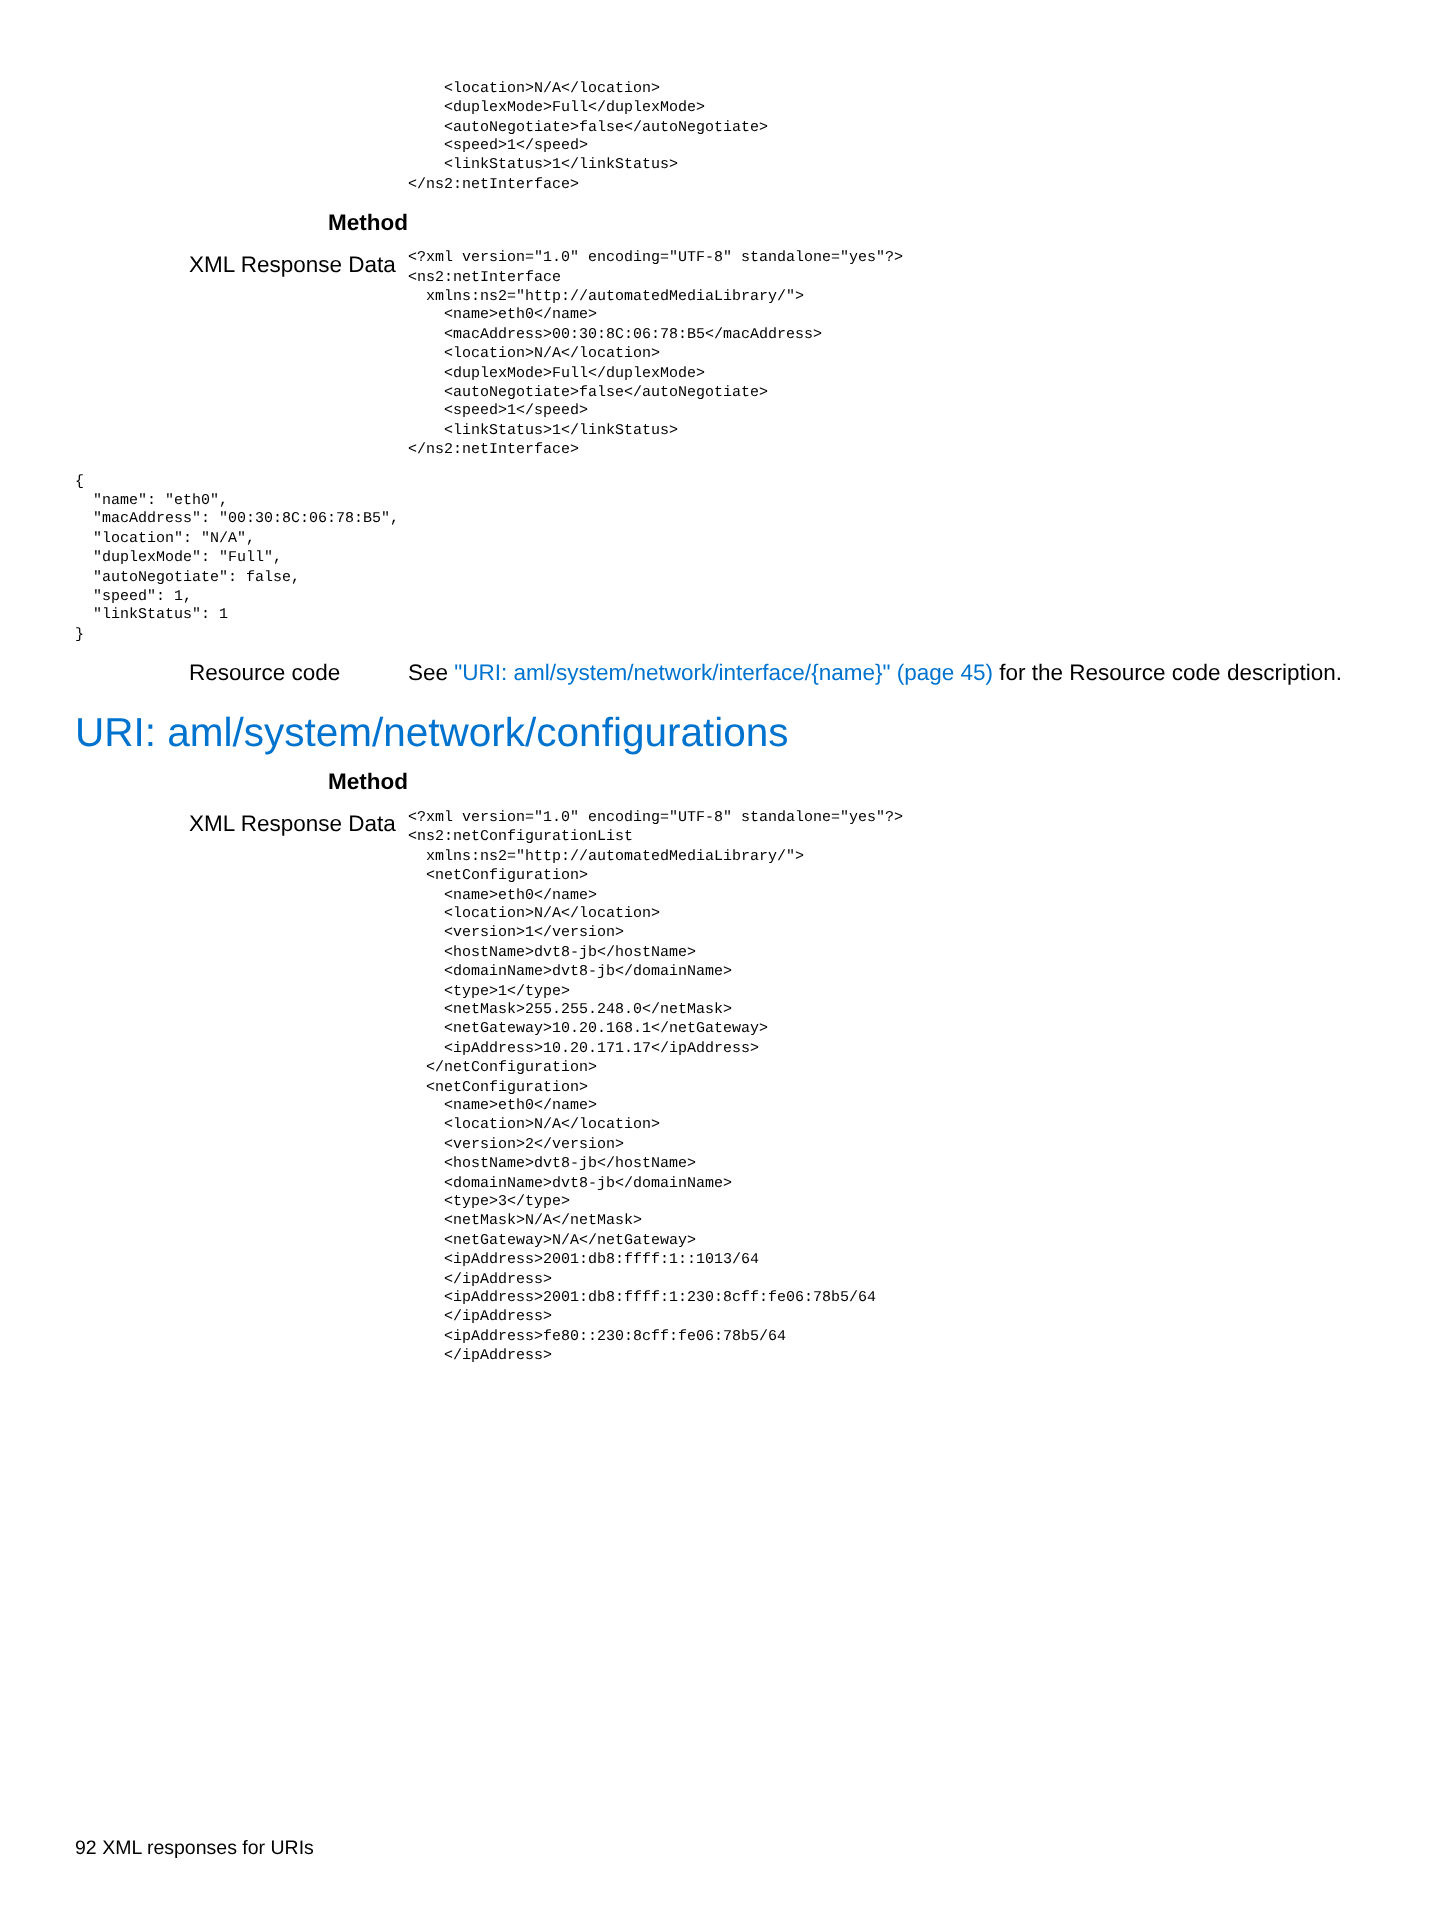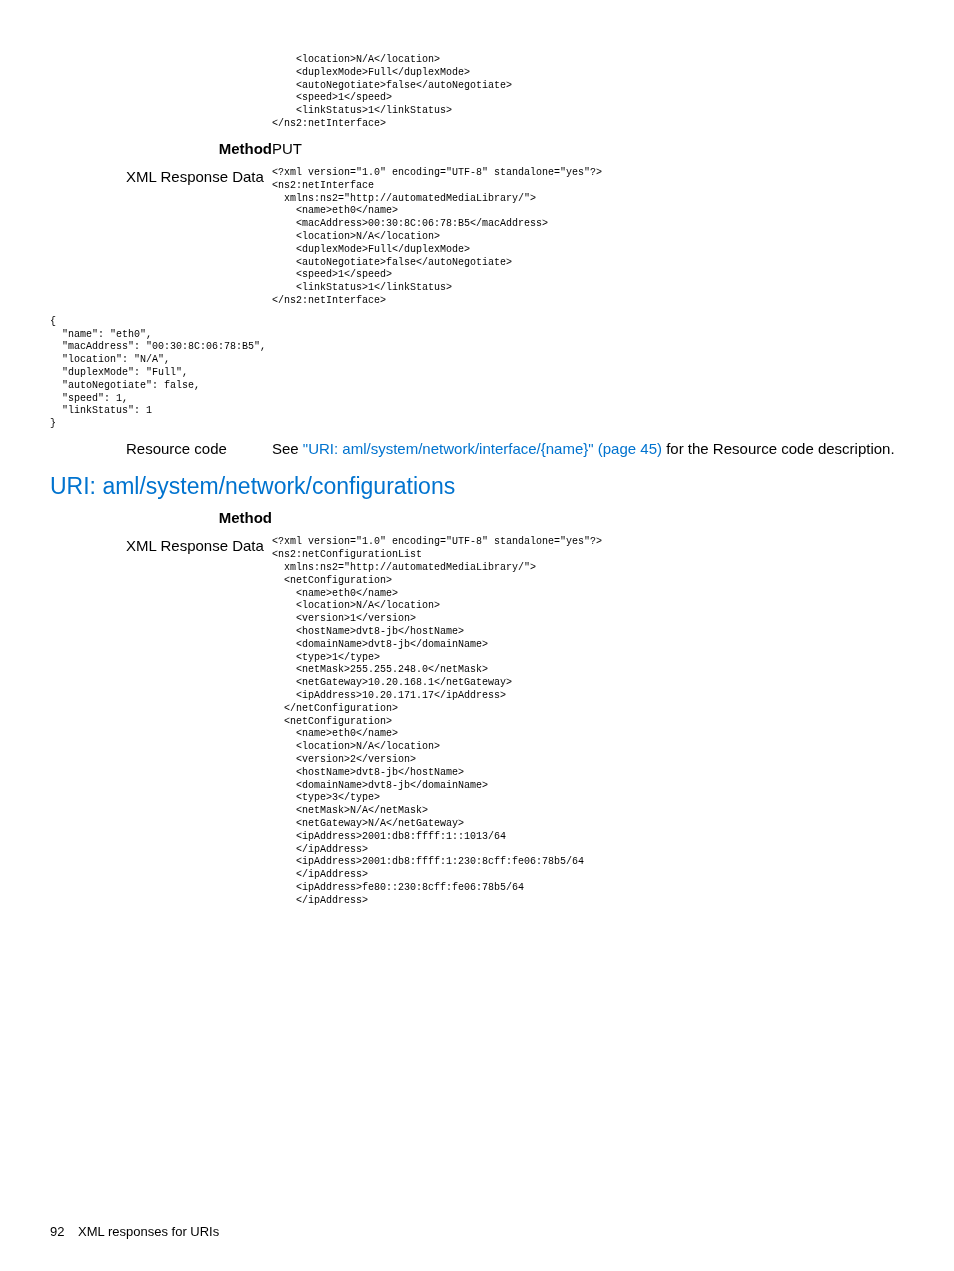--- a/index.html
+++ b/index.html
@@ -32,36 +32,36 @@
   }
   pre.code {
     font-family: "Courier New", Courier, monospace;
     font-size: 10px;
     line-height: 1.28;
     white-space: pre;
     color: #000;
   }
   .heading {
     color: #0073cf;
-    font-size: 23px;
+    font-size: 27px;
     font-weight: normal;
     margin: 14px 0 8px 0;
   }
   a.link {
     color: #0073cf;
     text-decoration: none;
   }
   .footer {
     position: absolute;
     bottom: 32px;
     left: 50px;
     font-size: 13px;
     color: #000;
   }
-  .footer .pagenum { margin-right: 10px; text-align: center; }
+  .footer .pagenum { margin-right: 0; text-align: center; }
   .spacer-sm { height: 6px; }
 </style>
 </head>
 <body>
 
 <div class="row">
   <div class="label-col"></div>
   <div class="value-col">
     <pre class="code">    &lt;location&gt;N/A&lt;/location&gt;
     &lt;duplexMode&gt;Full&lt;/duplexMode&gt;
@@ -69,21 +69,20 @@
     &lt;speed&gt;1&lt;/speed&gt;
     &lt;linkStatus&gt;1&lt;/linkStatus&gt;
 &lt;/ns2:netInterface&gt;</pre>
   </div>
 </div>
 
 <div class="spacer-sm"></div>
 
 <div class="row">
   <div class="label-col bold">Method</div>
-  <div class="value-col">PUT</div>
 </div>
 
 <div class="spacer-sm"></div>
 
 <div class="row">
   <div class="label-col">XML Response Data</div>
   <div class="value-col">
     <pre class="code">&lt;?xml version="1.0" encoding="UTF-8" standalone="yes"?&gt;
 &lt;ns2:netInterface
   xmlns:ns2="http://automatedMediaLibrary/"&gt;

